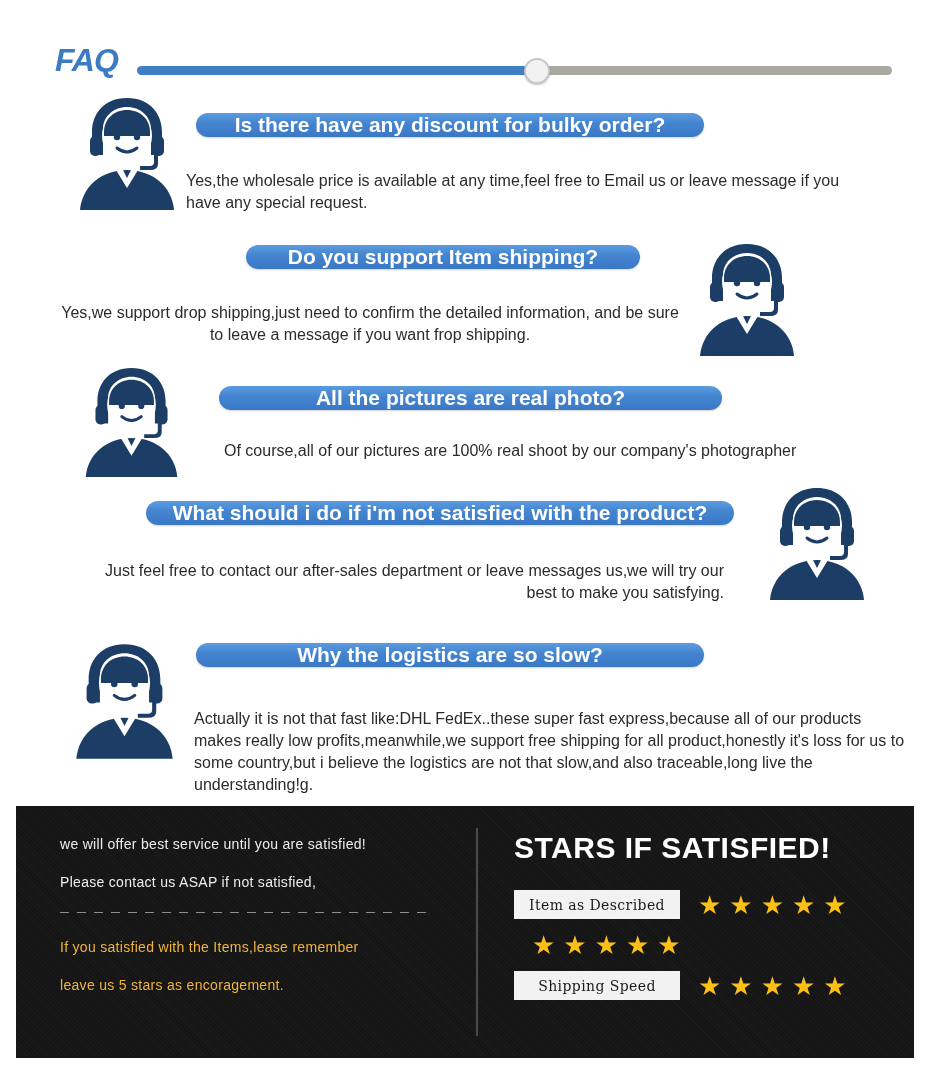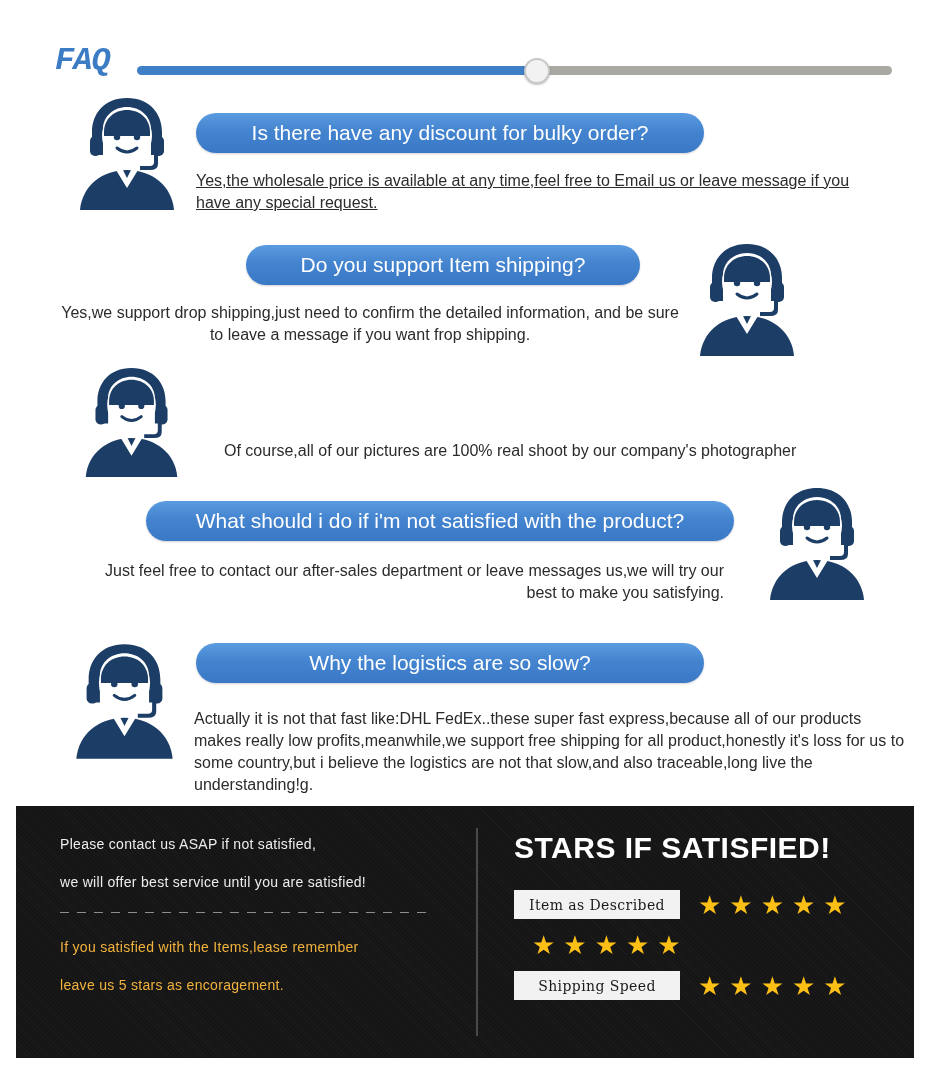--- a/index.html
+++ b/index.html
@@ -18,21 +18,21 @@
 
   
   .faq-header {
     position: absolute;
     left: 0; top: 18px;
     width: 930px; height: 60px;
   }
   .faq-title {
     position: absolute;
     left: 55px; top: 24px;
-    font-family: Liberation Mono, monospace;
+    font-family: Liberation Sans, sans-serif;
     font-weight: bold;
     font-size: 32px;
     letter-spacing: -1px;
     color: #3c7cc4;
     font-style: italic;
   }
   .slider-track {
     position: absolute;
     left: 137px; top: 48px;
     width: 755px; height: 9px;
@@ -57,23 +57,24 @@
   .qpill {
     position: absolute;
     display: flex;
     align-items: center;
     justify-content: center;
     border-radius: 22px;
     background: linear-gradient(to bottom, #5b9be0 0%, #4484cf 45%, #3a78c6 100%);
     color: #ffffff;
     font-size: 21px;
     padding: 0 20px;
-    height: 40px;
+    height: 24px;
     box-shadow: 0 1px 2px rgba(0,0,0,0.18);
     white-space: nowrap;
+    font-weight: bold;
   }
 
   
   .ans {
     position: absolute;
     color: #2b2b2b;
     font-size: 16px;
     line-height: 22px;
   }
   .ans.center { text-align: center; }
@@ -159,21 +160,21 @@
         <path d="M47 56 Q57 64 67 56" stroke="#1c3d66" stroke-width="3" fill="none" stroke-linecap="round"></path>
         <rect x="20" y="44" width="11" height="20" rx="5"></rect>
         <rect x="83" y="44" width="11" height="20" rx="5"></rect>
         <path d="M88 62 L88 72 Q88 78 80 78 L70 78 L70 74 L80 74 Q84 74 84 70 L84 62 Z"></path>
         <path d="M57 78 C32 78 12 94 10 118 L104 118 C102 94 82 78 57 78 Z"></path>
         <path d="M46 78 L57 96 L68 78 L62 76 L57 86 L52 76 Z" fill="#ffffff"></path>
       </g>
     </svg>
   </div>
   <div class="qpill" style="left:196px; top:113px; width:508px;">Is there have any discount for bulky order?</div>
-  <div class="ans" style="left:196px; top:170px; width:660px;text-decoration:underline;">Yes,the wholesale price is available at any time,feel free to Email us or leave message if you have any special request.</div>
+  <div class="ans" style="left:186px; top:170px; width:660px;">Yes,the wholesale price is available at any time,feel free to Email us or leave message if you have any special request.</div>
 
   <div class="avatar" style="left:690px; top:238px;">
     <svg width="115" height="125" viewBox="0 0 115 125">
       <g fill="#1c3d66">
         <path d="M57 6 C34 6 22 22 22 40 L22 56 C22 60 25 63 29 63 L33 63 L33 37 C33 24 44 15 57 15 C70 15 81 24 81 37 L81 63 L85 63 C89 63 92 60 92 56 L92 40 C92 22 80 6 57 6 Z"></path>
         <ellipse cx="57" cy="44" rx="25" ry="28" fill="#ffffff"></ellipse>
         <path d="M57 18 C44 18 34 27 34 40 L34 44 L80 44 L80 40 C80 27 70 18 57 18 Z"></path>
         <circle cx="47" cy="45" r="3.2"></circle>
         <circle cx="67" cy="45" r="3.2"></circle>
         <path d="M47 56 Q57 64 67 56" stroke="#1c3d66" stroke-width="3" fill="none" stroke-linecap="round"></path>
@@ -198,20 +199,21 @@
         <circle cx="67" cy="45" r="3.2"></circle>
         <path d="M47 56 Q57 64 67 56" stroke="#1c3d66" stroke-width="3" fill="none" stroke-linecap="round"></path>
         <rect x="20" y="44" width="11" height="20" rx="5"></rect>
         <rect x="83" y="44" width="11" height="20" rx="5"></rect>
         <path d="M88 62 L88 72 Q88 78 80 78 L70 78 L70 74 L80 74 Q84 74 84 70 L84 62 Z"></path>
         <path d="M57 78 C32 78 12 94 10 118 L104 118 C102 94 82 78 57 78 Z"></path>
         <path d="M46 78 L57 96 L68 78 L62 76 L57 86 L52 76 Z" fill="#ffffff"></path>
       </g>
     </svg>
   </div>
+  <div class="qpill" style="left:219px; top:386px; width:503px;">All the pictures are real photo?</div>
   <div class="ans" style="left:224px; top:440px; width:680px;">Of course,all of our pictures are 100% real shoot by our company's photographer</div>
 
   <div class="avatar" style="left:760px; top:482px;">
     <svg width="115" height="125" viewBox="0 0 115 125">
       <g fill="#1c3d66">
         <path d="M57 6 C34 6 22 22 22 40 L22 56 C22 60 25 63 29 63 L33 63 L33 37 C33 24 44 15 57 15 C70 15 81 24 81 37 L81 63 L85 63 C89 63 92 60 92 56 L92 40 C92 22 80 6 57 6 Z"></path>
         <ellipse cx="57" cy="44" rx="25" ry="28" fill="#ffffff"></ellipse>
         <path d="M57 18 C44 18 34 27 34 40 L34 44 L80 44 L80 40 C80 27 70 18 57 18 Z"></path>
         <circle cx="47" cy="45" r="3.2"></circle>
         <circle cx="67" cy="45" r="3.2"></circle>
@@ -244,22 +246,22 @@
       </g>
     </svg>
   </div>
   <div class="qpill" style="left:196px; top:643px; width:508px;">Why the logistics are so slow?</div>
   <div class="ans" style="left:194px; top:708px; width:715px;">Actually it is not that fast like:DHL FedEx..these super fast express,because all of our products makes really low profits,meanwhile,we support free shipping for all product,honestly it's loss for us to some country,but i believe the logistics are not that slow,and also traceable,long live the understanding!g.</div>
 
   <div class="banner">
     <div class="banner-divider"></div>
 
     <div class="b-left">
+      <div class="b-line">we will offer best service until you are satisfied!</div>
       <div class="b-line">Please contact us ASAP if not satisfied,</div>
-      <div class="b-line">we will offer best service until you are satisfied!</div>
       <div class="dash-sep"></div>
       <div class="b-line gold">If you satisfied with the Items,lease remember</div>
       <div class="b-line gold">leave us 5 stars as encoragement.</div>
     </div>
 
     <div class="b-right">
       <div class="b-title">STARS IF SATISFIED!</div>
 
       <div class="rate-rows">
         <div class="rate-row">

